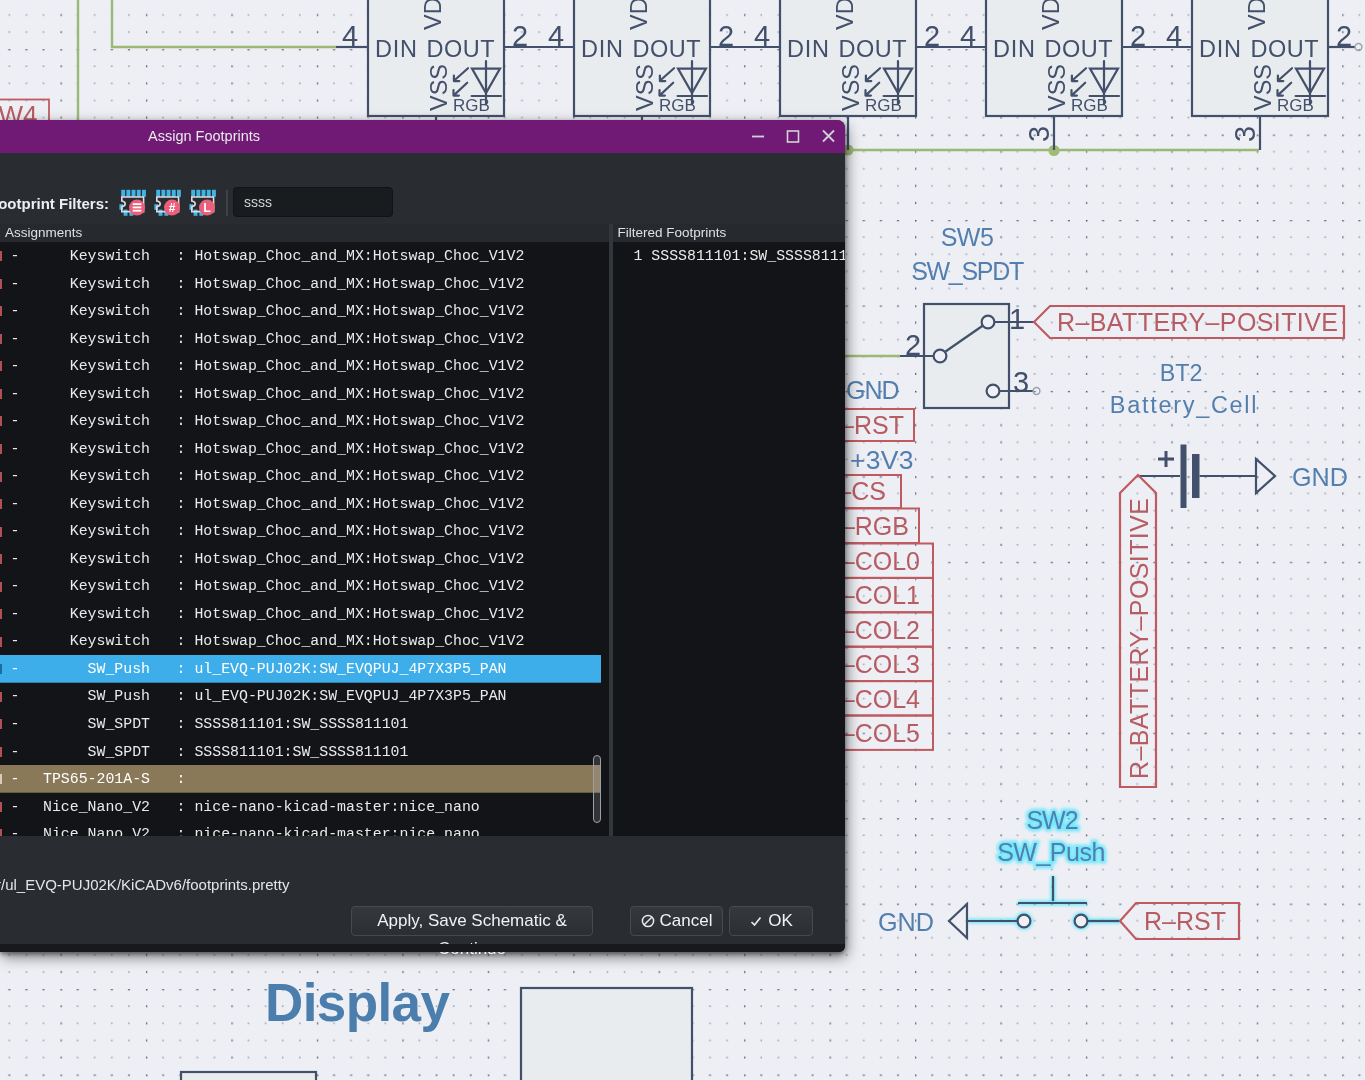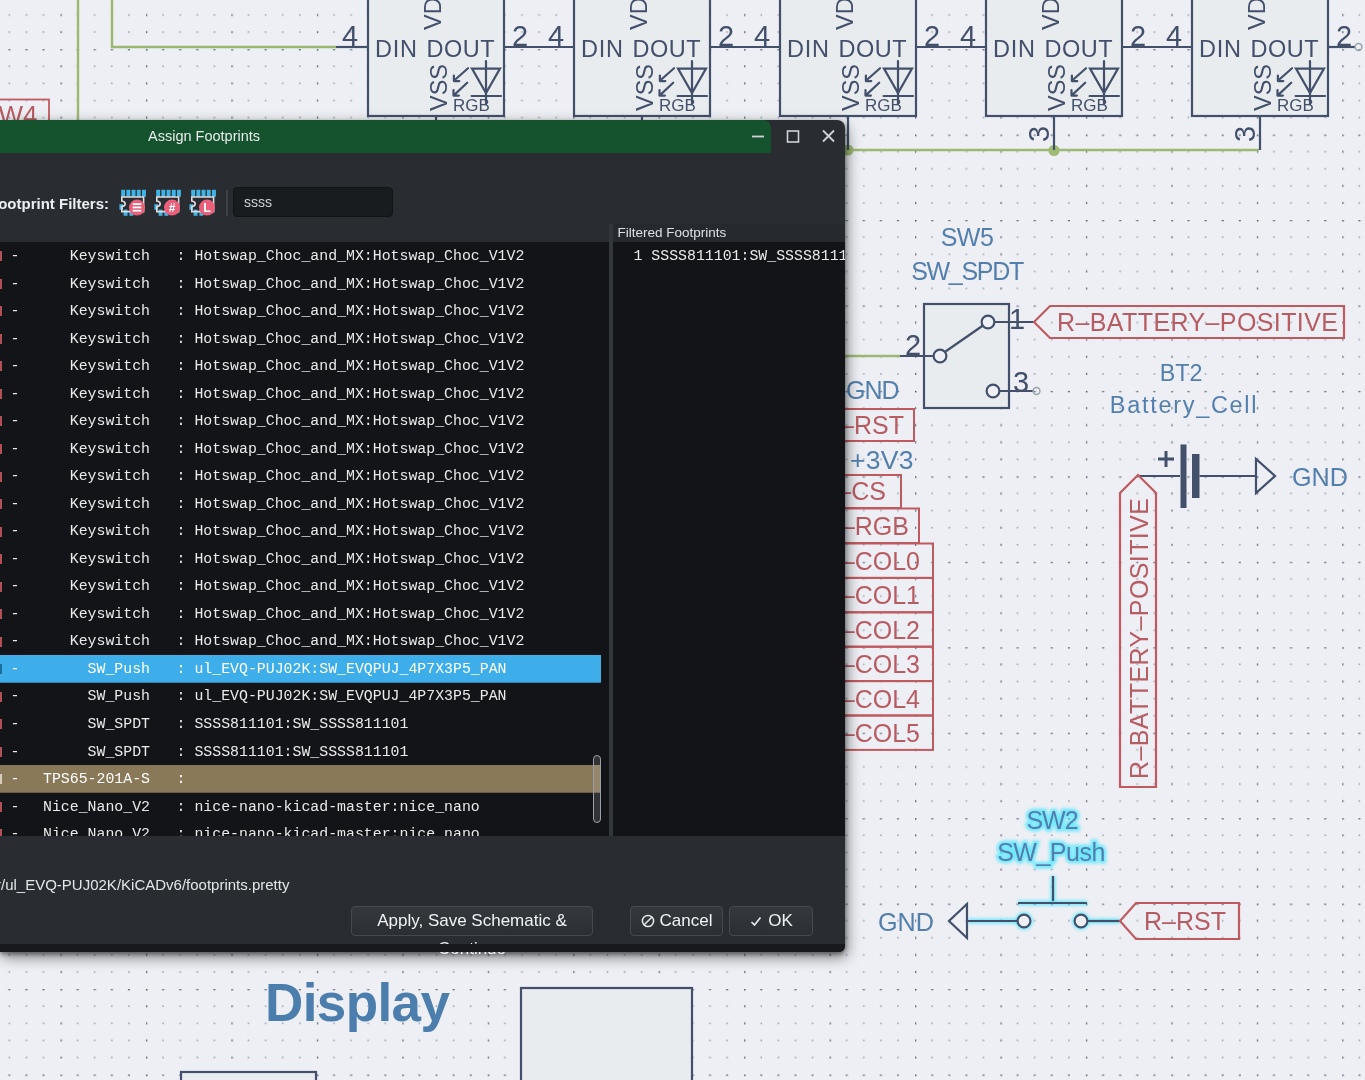--- a/index.html
+++ b/index.html
@@ -1,18 +1,18 @@
 <!DOCTYPE html>
 <html><head><meta charset="utf-8">
 <style>
 html,body{margin:0;padding:0;background:#eef0f5}
 #stage{position:relative;width:1365px;height:1080px;overflow:hidden;background:#edeff4;font-family:"Liberation Sans",sans-serif}
 #schem{position:absolute;left:0;top:0}
 #dlg{position:absolute;left:0;top:120px;width:845px;height:832px;background:#292d32;border-radius:0 8px 6px 0;box-shadow:2px 5px 14px rgba(0,0,0,.5),0 2px 4px rgba(0,0,0,.4)}
-#titlebar{position:absolute;left:0;top:0;width:771px;height:33px;background:#14532d;border-radius:0 8px 0 0}
+#titlebar{position:absolute;left:0;top:0;width:845px;height:33px;background:#701a75;border-radius:0 8px 0 0}
 #title{position:absolute;left:148px;top:0;height:33px;line-height:33px;font-size:14.5px;color:#e9ebed}
 .wbtn{position:absolute;top:0;height:33px;width:30px}
 #filterlbl{position:absolute;left:-11px;top:75px;font-size:15px;font-weight:bold;color:#eceff1}
 .fico{position:absolute;top:69px;width:27px;height:27px}
 #vsep{position:absolute;left:226px;top:70px;width:2px;height:26px;background:#3f4347}
 #finput{position:absolute;left:233px;top:67px;width:160px;height:30px;background:#191c1f;border:1px solid #111315;border-radius:4px;box-sizing:border-box}
 #finput span{position:absolute;left:10px;top:0;line-height:28px;font-size:14px;color:#cfd4d8}
 .hdr{position:absolute;top:104px;height:18px;background:#26292e;font-size:13.5px;color:#dde1e4;line-height:18px}
 #hdrL{left:0;width:609px}
 #hdrR{left:612.5px;width:232.5px}
@@ -279,20 +279,21 @@
         <rect x="4.6" y="20.6" width="3.9" height="6.2" fill="#42b3e5"></rect>
         <rect x="10.4" y="20.6" width="3.9" height="6.2" fill="#42b3e5"></rect>
         <path d="M2.8,8 H24.6 V22.6 H2.8 V17.6 Q6.2,17.2 6.2,14.8 Q6.2,12.4 2.8,12 Z" fill="none" stroke="#e0dadd" stroke-width="1.6"></path>
         <circle cx="18" cy="18.6" r="8" fill="#ec5f7a"></circle>
         <text x="18.1" y="23" font-size="12.5" font-weight="bold" fill="#fff" text-anchor="middle" font-family="Liberation Sans, sans-serif">L</text>
       </svg>
 <div id="vsep"></div>
 <div id="finput">
         <span>ssss</span>
       </div>
+<div class="hdr" id="hdrL"><span style="margin-left:5px">Assignments</span></div>
 <div class="hdr" id="hdrR"><span style="margin-left:5px">Filtered Footprints</span></div>
 <div class="pane" id="paneL">
 <div class="row" style="top:0.3px"><span class="rmark"></span><span class="t" style="left:10.5px">-</span><span class="t nm">Keyswitch</span><span class="t rest">: Hotswap_Choc_and_MX:Hotswap_Choc_V1V2</span></div>
 <div class="row" style="top:27.83px"><span class="rmark"></span><span class="t" style="left:10.5px">-</span><span class="t nm">Keyswitch</span><span class="t rest">: Hotswap_Choc_and_MX:Hotswap_Choc_V1V2</span></div>
 <div class="row" style="top:55.36px"><span class="rmark"></span><span class="t" style="left:10.5px">-</span><span class="t nm">Keyswitch</span><span class="t rest">: Hotswap_Choc_and_MX:Hotswap_Choc_V1V2</span></div>
 <div class="row" style="top:82.89px"><span class="rmark"></span><span class="t" style="left:10.5px">-</span><span class="t nm">Keyswitch</span><span class="t rest">: Hotswap_Choc_and_MX:Hotswap_Choc_V1V2</span></div>
 <div class="row" style="top:110.42px"><span class="rmark"></span><span class="t" style="left:10.5px">-</span><span class="t nm">Keyswitch</span><span class="t rest">: Hotswap_Choc_and_MX:Hotswap_Choc_V1V2</span></div>
 <div class="row" style="top:137.95px"><span class="rmark"></span><span class="t" style="left:10.5px">-</span><span class="t nm">Keyswitch</span><span class="t rest">: Hotswap_Choc_and_MX:Hotswap_Choc_V1V2</span></div>
 <div class="row" style="top:165.48px"><span class="rmark"></span><span class="t" style="left:10.5px">-</span><span class="t nm">Keyswitch</span><span class="t rest">: Hotswap_Choc_and_MX:Hotswap_Choc_V1V2</span></div>
 <div class="row" style="top:193.01px"><span class="rmark"></span><span class="t" style="left:10.5px">-</span><span class="t nm">Keyswitch</span><span class="t rest">: Hotswap_Choc_and_MX:Hotswap_Choc_V1V2</span></div>

